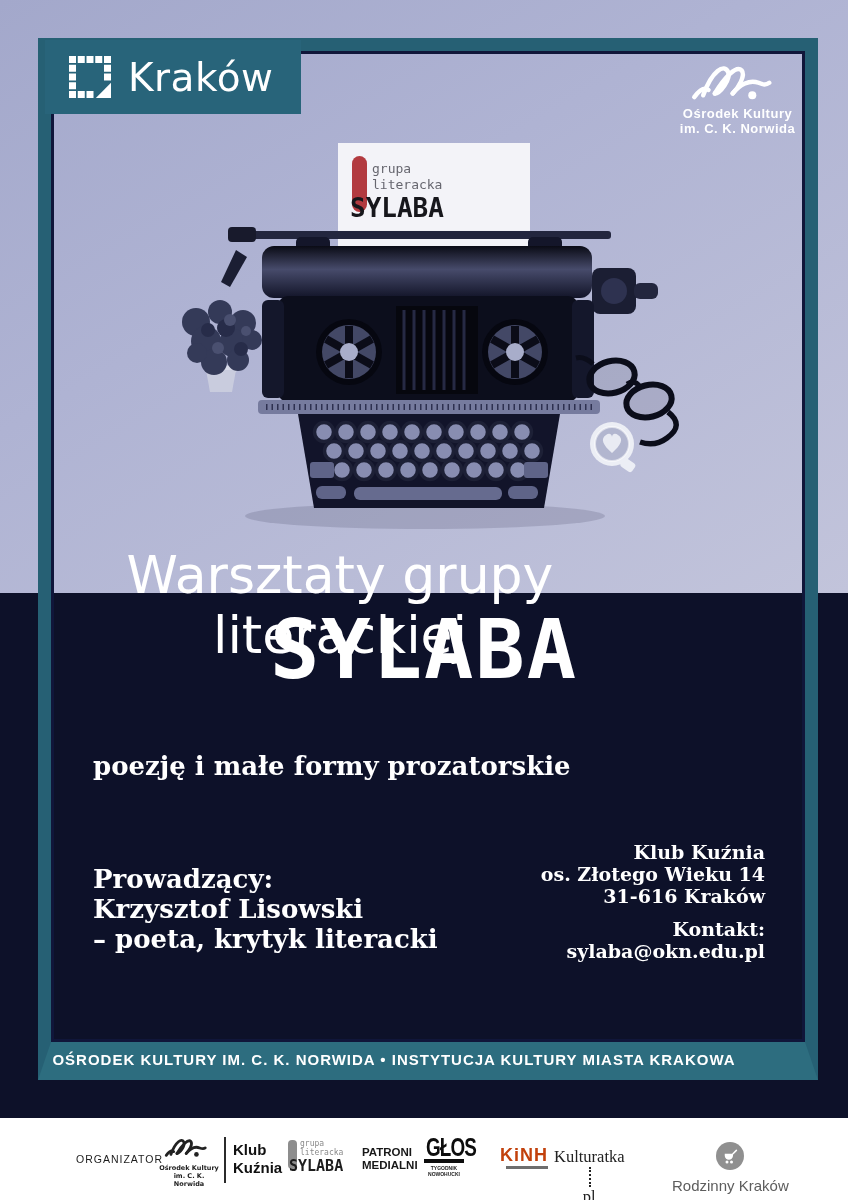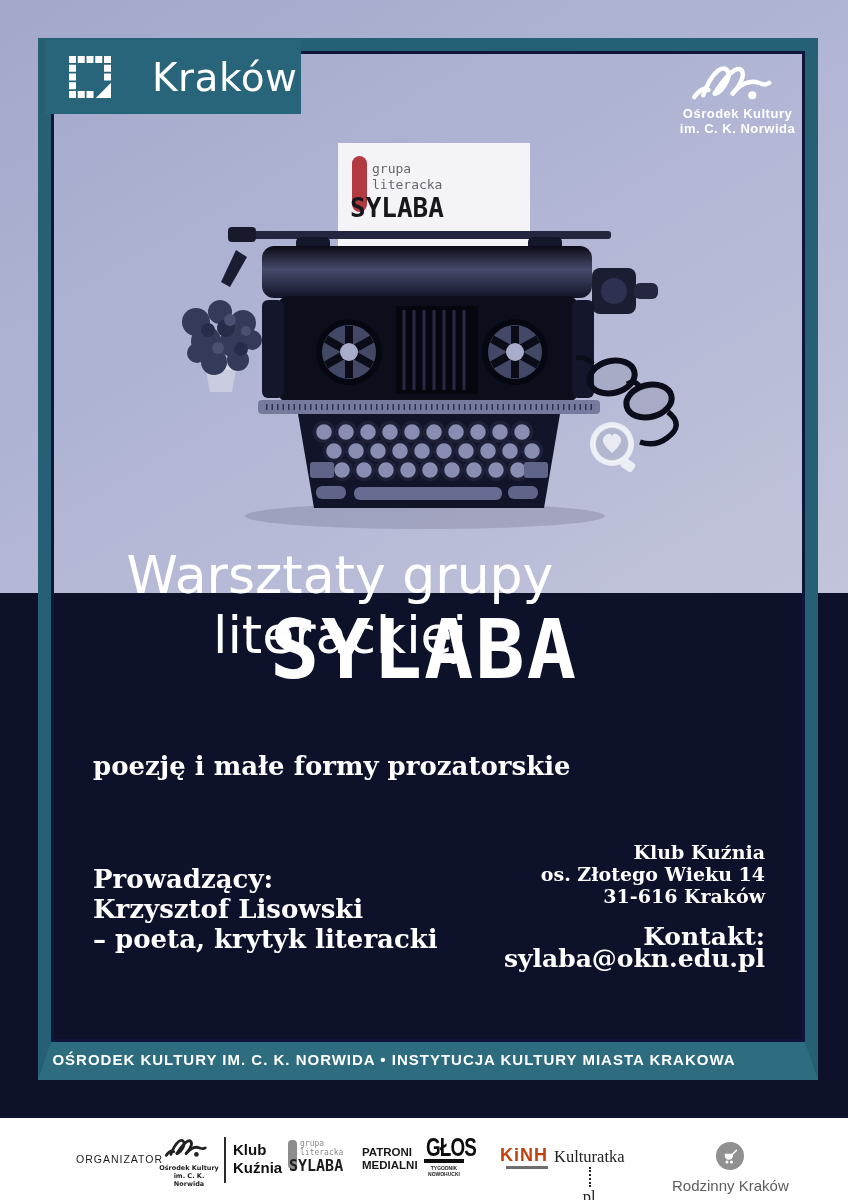--- a/index.html
+++ b/index.html
@@ -12,38 +12,38 @@
   
   .frame{position:absolute;left:38px;top:38px;width:780px;height:1042px;box-sizing:border-box;
          border:13px solid #266074;border-bottom:38px solid #2d6d7f;
          box-shadow:inset 0 0 0 3px #10163a;pointer-events:none;}
   .bottom-bar-text{position:absolute;left:38px;top:1051px;width:712px;text-align:center;
          color:#fff;font-size:15px;font-weight:bold;letter-spacing:1px;
          font-family:"Liberation Sans","DejaVu Sans",sans-serif;}
   
   .krakow-bar{position:absolute;left:45px;top:40px;width:256px;height:74px;background:#28647a;
          display:flex;align-items:center;padding-left:24px;box-sizing:border-box;gap:17px;}
-  .krakow-label{color:#fff;font-size:39px;letter-spacing:.5px;margin-left:24px;}
+  .krakow-label{color:#fff;font-size:39px;letter-spacing:.5px;}
   
   .norwid{position:absolute;left:655px;top:56px;width:165px;text-align:center;color:#fff;}
   .norwid .sig{display:block;margin:0 auto;}
   .norwid .t{font-size:13px;font-weight:bold;line-height:15px;letter-spacing:.5px;
          font-family:"Liberation Sans","DejaVu Sans",sans-serif;}
   
   .title-line{position:absolute;left:0;top:545px;width:680px;text-align:center;color:#fff;
          font-size:52px;line-height:60px;font-weight:normal;}
   .title-word{position:absolute;left:0;top:608px;width:848px;text-align:center;color:#fff;
          font-family:"DejaVu Sans Mono","Liberation Mono",monospace;font-weight:bold;
          font-size:82px;line-height:84px;letter-spacing:2px;}
   
   .serifb{font-family:"DejaVu Serif","Liberation Serif",serif;font-weight:bold;color:#fff;}
   .subtitle{position:absolute;left:93px;top:751px;font-size:26px;line-height:31px;}
   .leader{position:absolute;left:93px;top:864px;font-size:26px;line-height:30px;}
   .venue{position:absolute;right:83px;top:841px;text-align:right;font-size:19px;line-height:22px;}
-  .contact{position:absolute;right:83px;top:918px;text-align:right;font-size:25px;line-height:22px;margin-top:8px;}
+  .contact{position:absolute;right:83px;top:918px;text-align:right;font-size:19px;line-height:22px;}
   
   .footer{position:absolute;left:0;top:1118px;width:848px;height:82px;background:#fff;}
   .footer *{box-sizing:border-box;}
   .f-organizer{position:absolute;left:76px;top:35px;font-size:10.5px;letter-spacing:1px;color:#1c1c1c;
          font-family:"Liberation Sans",sans-serif;}
   .f-norwid{position:absolute;left:158px;top:16px;width:62px;text-align:center;color:#1c1c1c;}
   .f-norwid .t{font-size:6.5px;font-weight:bold;line-height:8px;}
   .f-div{position:absolute;left:224px;top:19px;width:2px;height:46px;background:#2b2b2b;}
   .f-klub{position:absolute;left:233px;top:23px;font-size:15px;font-weight:bold;line-height:18px;color:#111;
          font-family:"Liberation Sans",sans-serif;}

